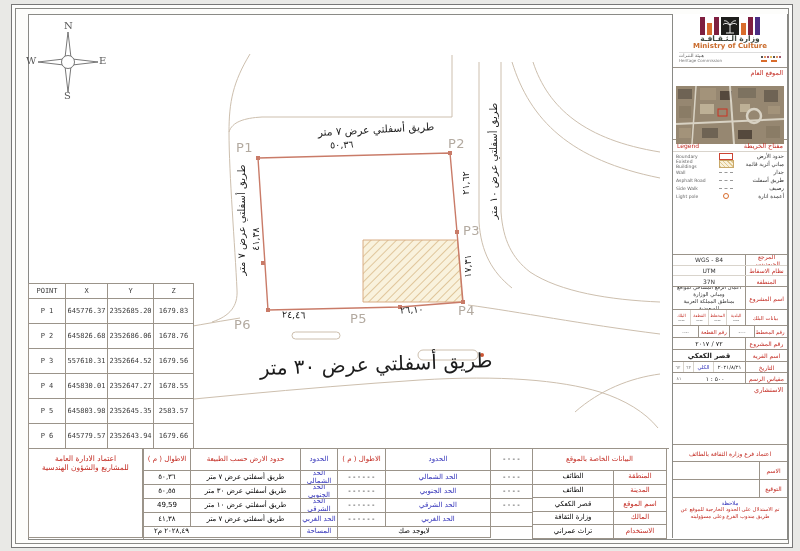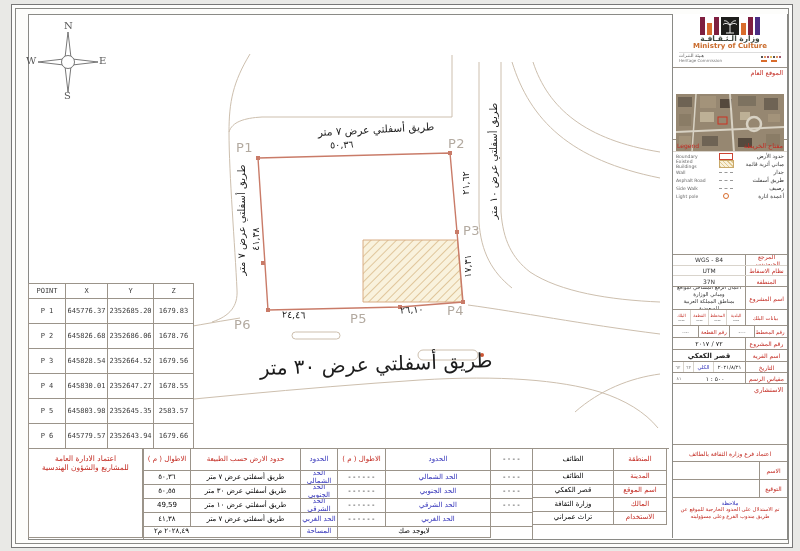--- a/index.html
+++ b/index.html
@@ -104,39 +104,39 @@
 <div class="abs mtxt rot" dir="rtl" style="left:488px;top:237px;width:152px;font-size:10px;text-align:center">طريق أسفلتي عرض ١٠ متر</div>
 <div class="abs dim rot" dir="ltr" style="left:460px;top:198px;width:30px;text-align:center">٢١,٦٢</div>
 <div class="abs dim rot" dir="ltr" style="left:462px;top:281px;width:30px;text-align:center">١٧,٣١</div>
 <div class="abs dim" dir="ltr" style="left:282px;top:309px;transform:rotate(3deg)">٢٤,٤٦</div>
 <div class="abs dim" dir="ltr" style="left:400px;top:304px;transform:rotate(-3deg)">٢٦,١٠</div>
 <div class="abs mtxt nw" dir="rtl" style="left:242px;top:352px;width:268px;font-size:20px;text-align:center;transform:rotate(-2deg)">طريق أسفلتي عرض ٣٠ متر</div>
 
 <div class="abs plabel" style="left:236px;top:140px">P1</div>
 <div class="abs plabel" style="left:448px;top:136px">P2</div>
 <div class="abs plabel" style="left:463px;top:223px">P3</div>
-<div class="abs plabel" style="left:447px;top:303px">P4</div>
+<div class="abs plabel" style="left:458px;top:303px">P4</div>
 <div class="abs plabel" style="left:350px;top:311px">P5</div>
 <div class="abs plabel" style="left:234px;top:317px">P6</div>
 
 <div class="abs ctable">
   <div>POINT</div>
   <div>X</div>
   <div>Y</div>
   <div>Z</div>
   <div>P 1</div>
     <div>645776.37</div>
     <div>2352685.20</div>
     <div>1679.83</div>
   <div>P 2</div>
     <div>645826.68</div>
     <div>2352686.06</div>
     <div>1678.76</div>
   <div>P 3</div>
-    <div>645828.54</div>
+    <div>557610.31</div>
     <div>2352664.52</div>
     <div>1679.56</div>
   <div>P 4</div>
     <div>645830.01</div>
     <div>2352647.27</div>
     <div>1678.55</div>
   <div>P 5</div>
     <div>645803.98</div>
     <div>2352645.35</div>
     <div>2583.57</div>
@@ -184,20 +184,21 @@
   <div>- - - - - -</div>
   <div class="blue" dir="rtl">الحد الشرقي</div>
   <div>- - - -</div>
   <div>- - - - - -</div>
   <div class="blue" dir="rtl">الحد الغربي</div>
   <div></div>
   <div dir="rtl" style="grid-column:span 2">لايوجد صك</div>
 </div>
 
 <div class="abs btbl" style="left:532px;top:448px;width:136px;height:90px;grid-template-columns:81px 53px;grid-template-rows:22px 13.6px 13.6px 13.6px 13.6px 13.6px">
+  <div class="red hdr" dir="rtl" style="grid-column:span 2">البيانات الخاصة بالموقع</div>
   <div dir="rtl">الطائف</div>
   <div class="red" dir="rtl">المنطقة</div>
   <div dir="rtl">الطائف</div>
   <div class="red" dir="rtl">المدينة</div>
   <div dir="rtl">قصر الكعكي</div>
   <div class="red" dir="rtl">اسم الموقع</div>
   <div dir="rtl">وزارة الثقافة</div>
   <div class="red" dir="rtl">المالك</div>
   <div dir="rtl">تراث عمراني</div>
   <div class="red" dir="rtl">الاستخدام</div>
@@ -242,21 +243,21 @@
             <i style="width:2px;height:2px;border-radius:50%;background:#1d1d1b"></i>
             <i style="width:2px;height:2px;border-radius:50%;background:#d96c2c"></i>
             <i style="width:2px;height:2px;border-radius:50%;background:#7f1f3f"></i>
         </div>
         <div style="width:16px;border-top:2px dashed #d96c2c;margin-top:2px"></div>
       </div>
     </div>
   </div>
 
   <div class="sec" style="height:72px">
-    <div class="red" dir="rtl" style="font-size:6.5px;text-align:right;padding:1px 4px 16px">الموقع العام</div>
+    <div class="red" dir="rtl" style="font-size:6.5px;text-align:right;padding:1px 4px 8px">الموقع العام</div>
     <svg width="108" height="58" viewBox="0 0 108 58" style="display:block;margin:1px auto 0">
       <rect width="108" height="58" fill="#968771"></rect>
       <rect x="2" y="3" width="14" height="10" fill="#6e6354"></rect>
         <rect x="24" y="2" width="16" height="12" fill="#a3937a"></rect>
       <rect x="44" y="5" width="12" height="9" fill="#55493d"></rect>
         <rect x="62" y="2" width="18" height="10" fill="#7d7260"></rect>
       <rect x="88" y="4" width="14" height="12" fill="#6e6354"></rect>
         <rect x="3" y="20" width="12" height="12" fill="#8a7c66"></rect>
       <rect x="24" y="18" width="14" height="10" fill="#bdb096"></rect>
         <rect x="26" y="42" width="16" height="10" fill="#6e6354"></rect>

